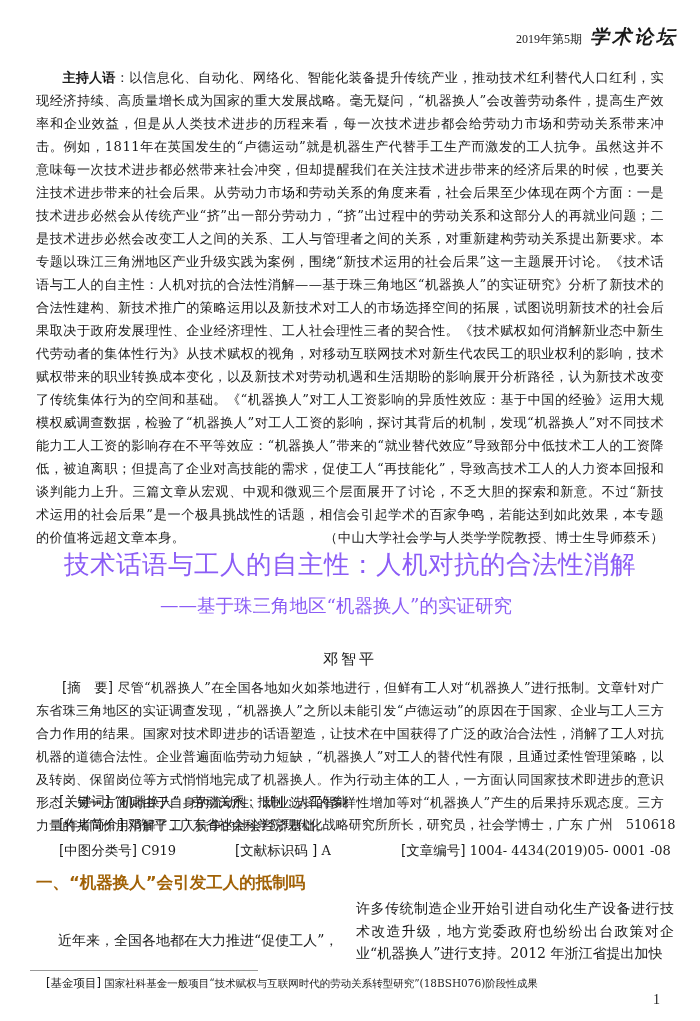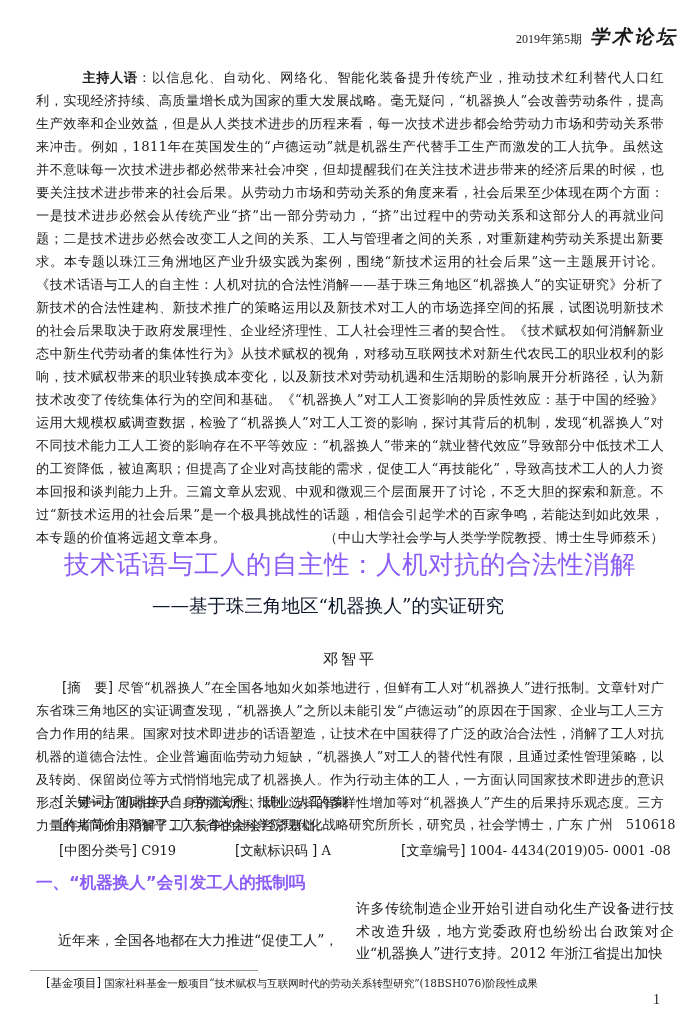--- a/index.html
+++ b/index.html
@@ -13,51 +13,51 @@
       display: flex; align-items: baseline; gap: 8px;
     }
     .issue { font-size: 12px; font-weight: normal; font-family: "Liberation Serif", serif; }
     .journal { font-size: 19px; font-style: italic; font-weight: bold; letter-spacing: 3px; font-family: "DejaVu Serif", serif; }
 
     .intro {
       position: absolute; left: 36px; top: 66px; width: 628px;
       font-size: 13.2px; line-height: 23px; text-align: justify;
       text-indent: 2em; letter-spacing: 0.4px;
     }
-    .intro .lead { font-weight: bold; font-family: "DejaVu Sans", sans-serif; letter-spacing: 0; margin-left: 20px; }
+    .intro .lead { font-weight: bold; font-family: "DejaVu Sans", sans-serif; letter-spacing: 0; }
     .intro .sign { display: block; text-align: right; text-indent: 0; margin-top: -23px; }
 
     .title {
       position: absolute; left: 0; width: 700px; top: 547px; text-align: center;
       font-family: "DejaVu Sans", sans-serif; font-size: 25.5px; letter-spacing: 0.5px; color: #8b5cf6;
     }
     .subtitle {
-      position: absolute; left: 4px; width: 648px; top: 593px; text-align: center;
-      font-family: "DejaVu Serif", serif; font-size: 18.5px; color: #0f172a;
+      position: absolute; left: 12px; width: 648px; top: 593px; text-align: center;
+      font-family: "DejaVu Serif", serif; font-size: 18.5px; color: #8b5cf6;
     }
     .author {
       position: absolute; left: 0; width: 700px; top: 636px; text-align: center;
       font-size: 15px; letter-spacing: 3px; margin-top: 14px;
     }
     .abstract {
       position: absolute; left: 36px; top: 676px; width: 628px;
       font-size: 13px; line-height: 23px; text-align: justify; text-indent: 2em; letter-spacing: 0.3px;
     }
     .tag { font-family: "DejaVu Sans", sans-serif; font-size: 13.5px; letter-spacing: 0; }
     .meta-line {
       position: absolute; left: 59px; font-size: 13px; white-space: nowrap;
     }
     .meta-line.k { top: 793px; }
     .meta-line.a { top: 816px; }
     .classrow { position: absolute; top: 842px; left: 59px; width: 610px; font-size: 13px; }
     .classrow span.item { position: absolute; white-space: nowrap; }
 
     .section-h {
       position: absolute; left: 36px; top: 872px;
-      font-family: "DejaVu Sans", sans-serif; font-size: 16.5px; font-weight: bold; color: #8b5cf6;
+      font-family: "DejaVu Sans", sans-serif; font-size: 16.5px; font-weight: bold; color: #a16207;
     }
     .col-left {
       position: absolute; left: 58px; top: 928px; width: 300px;
       font-size: 14px; line-height: 24px;
     }
     .col-right {
       position: absolute; left: 356px; top: 897px; width: 318px;
       font-size: 14px; line-height: 22.5px; text-align: justify;
     }
     .rule {

